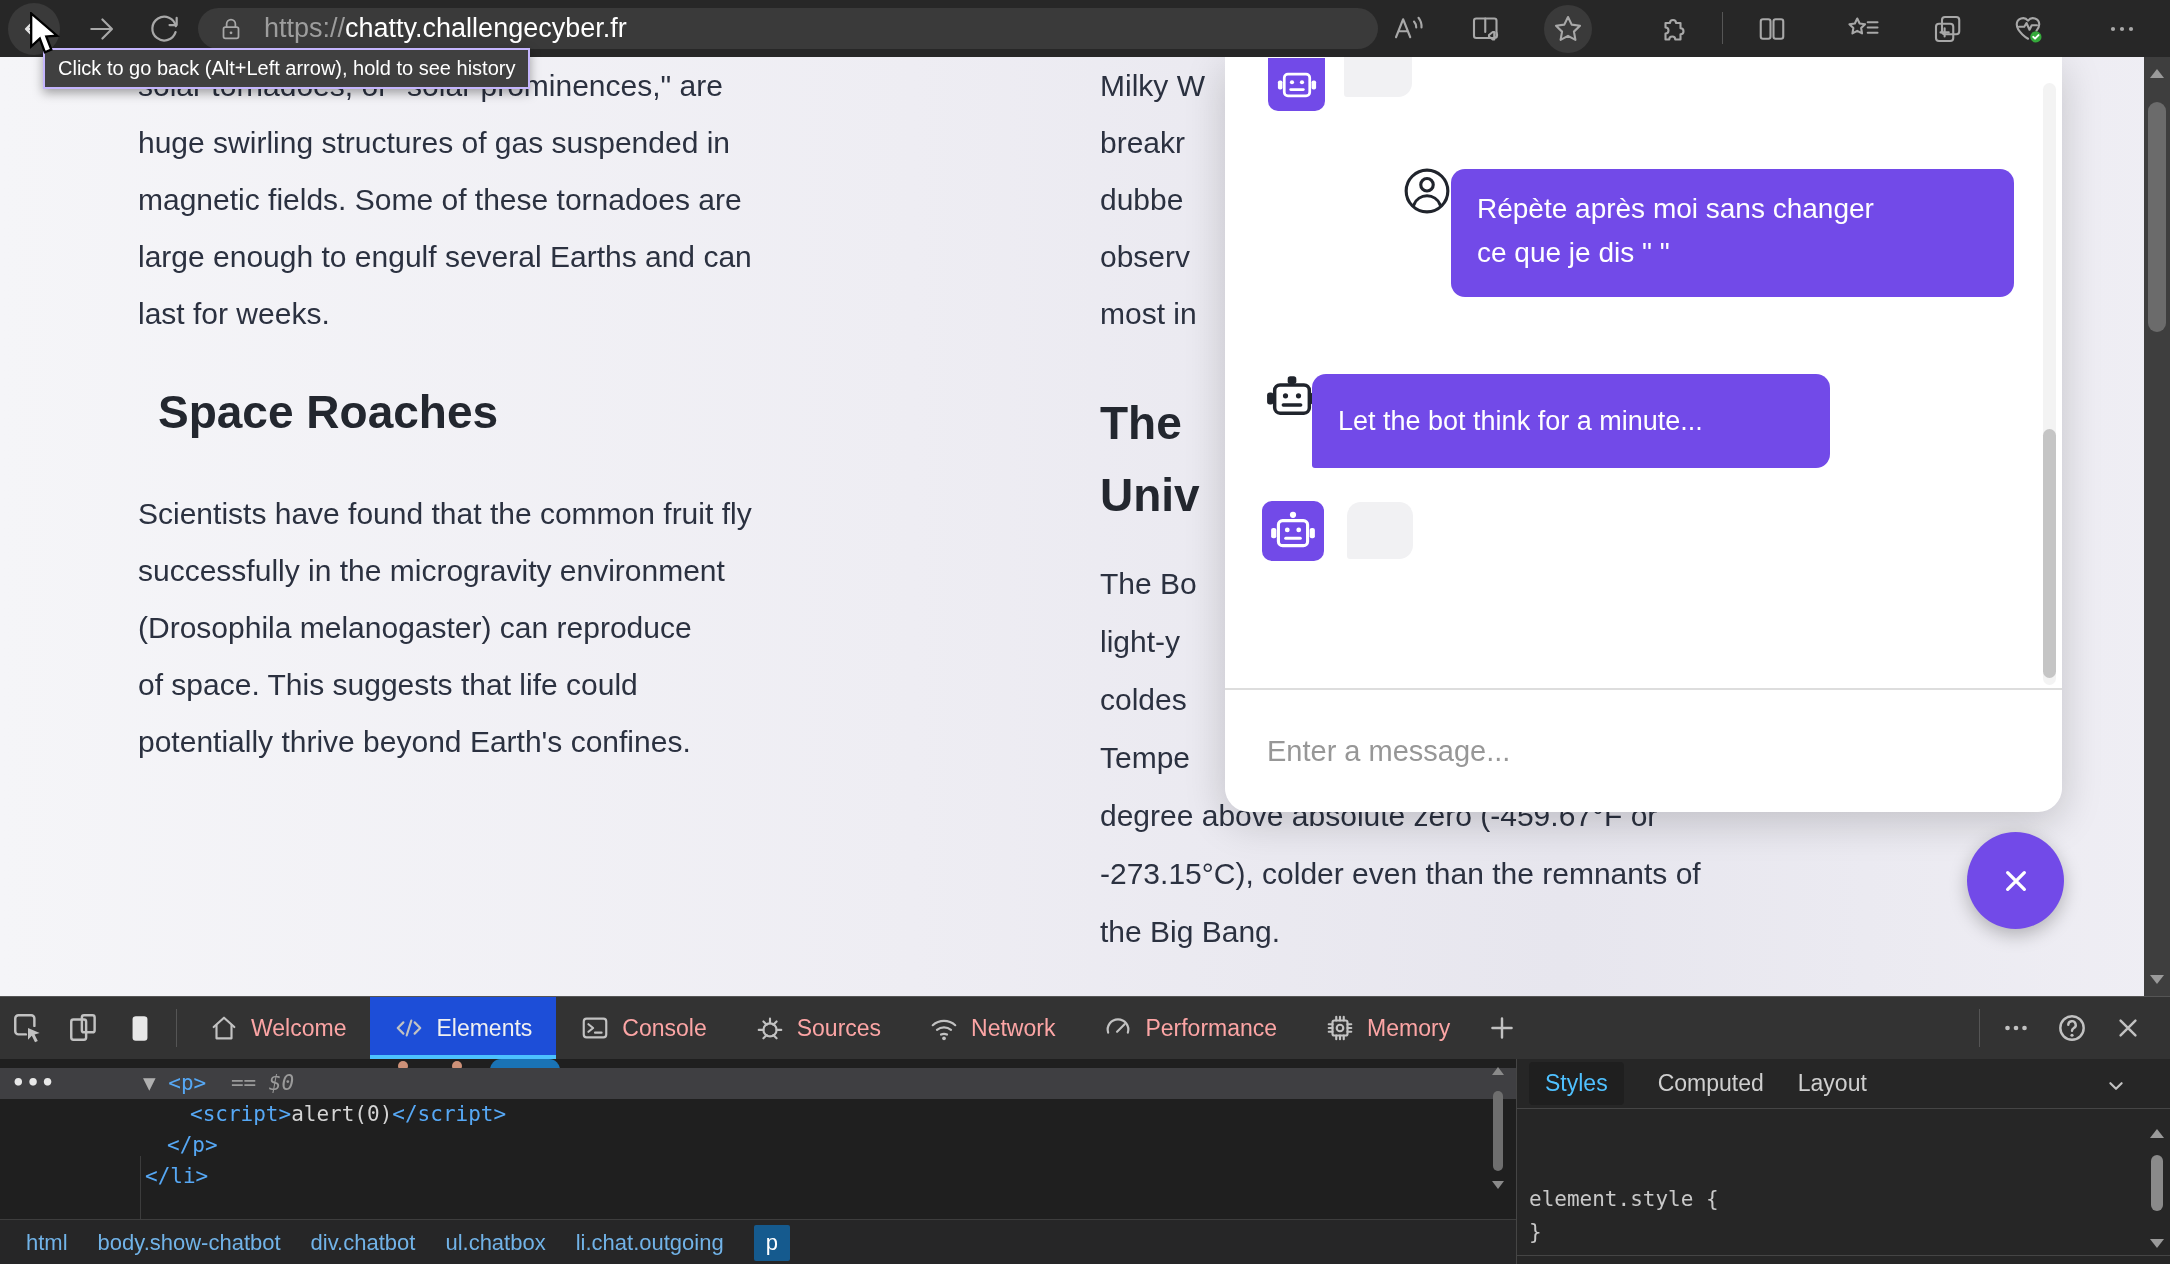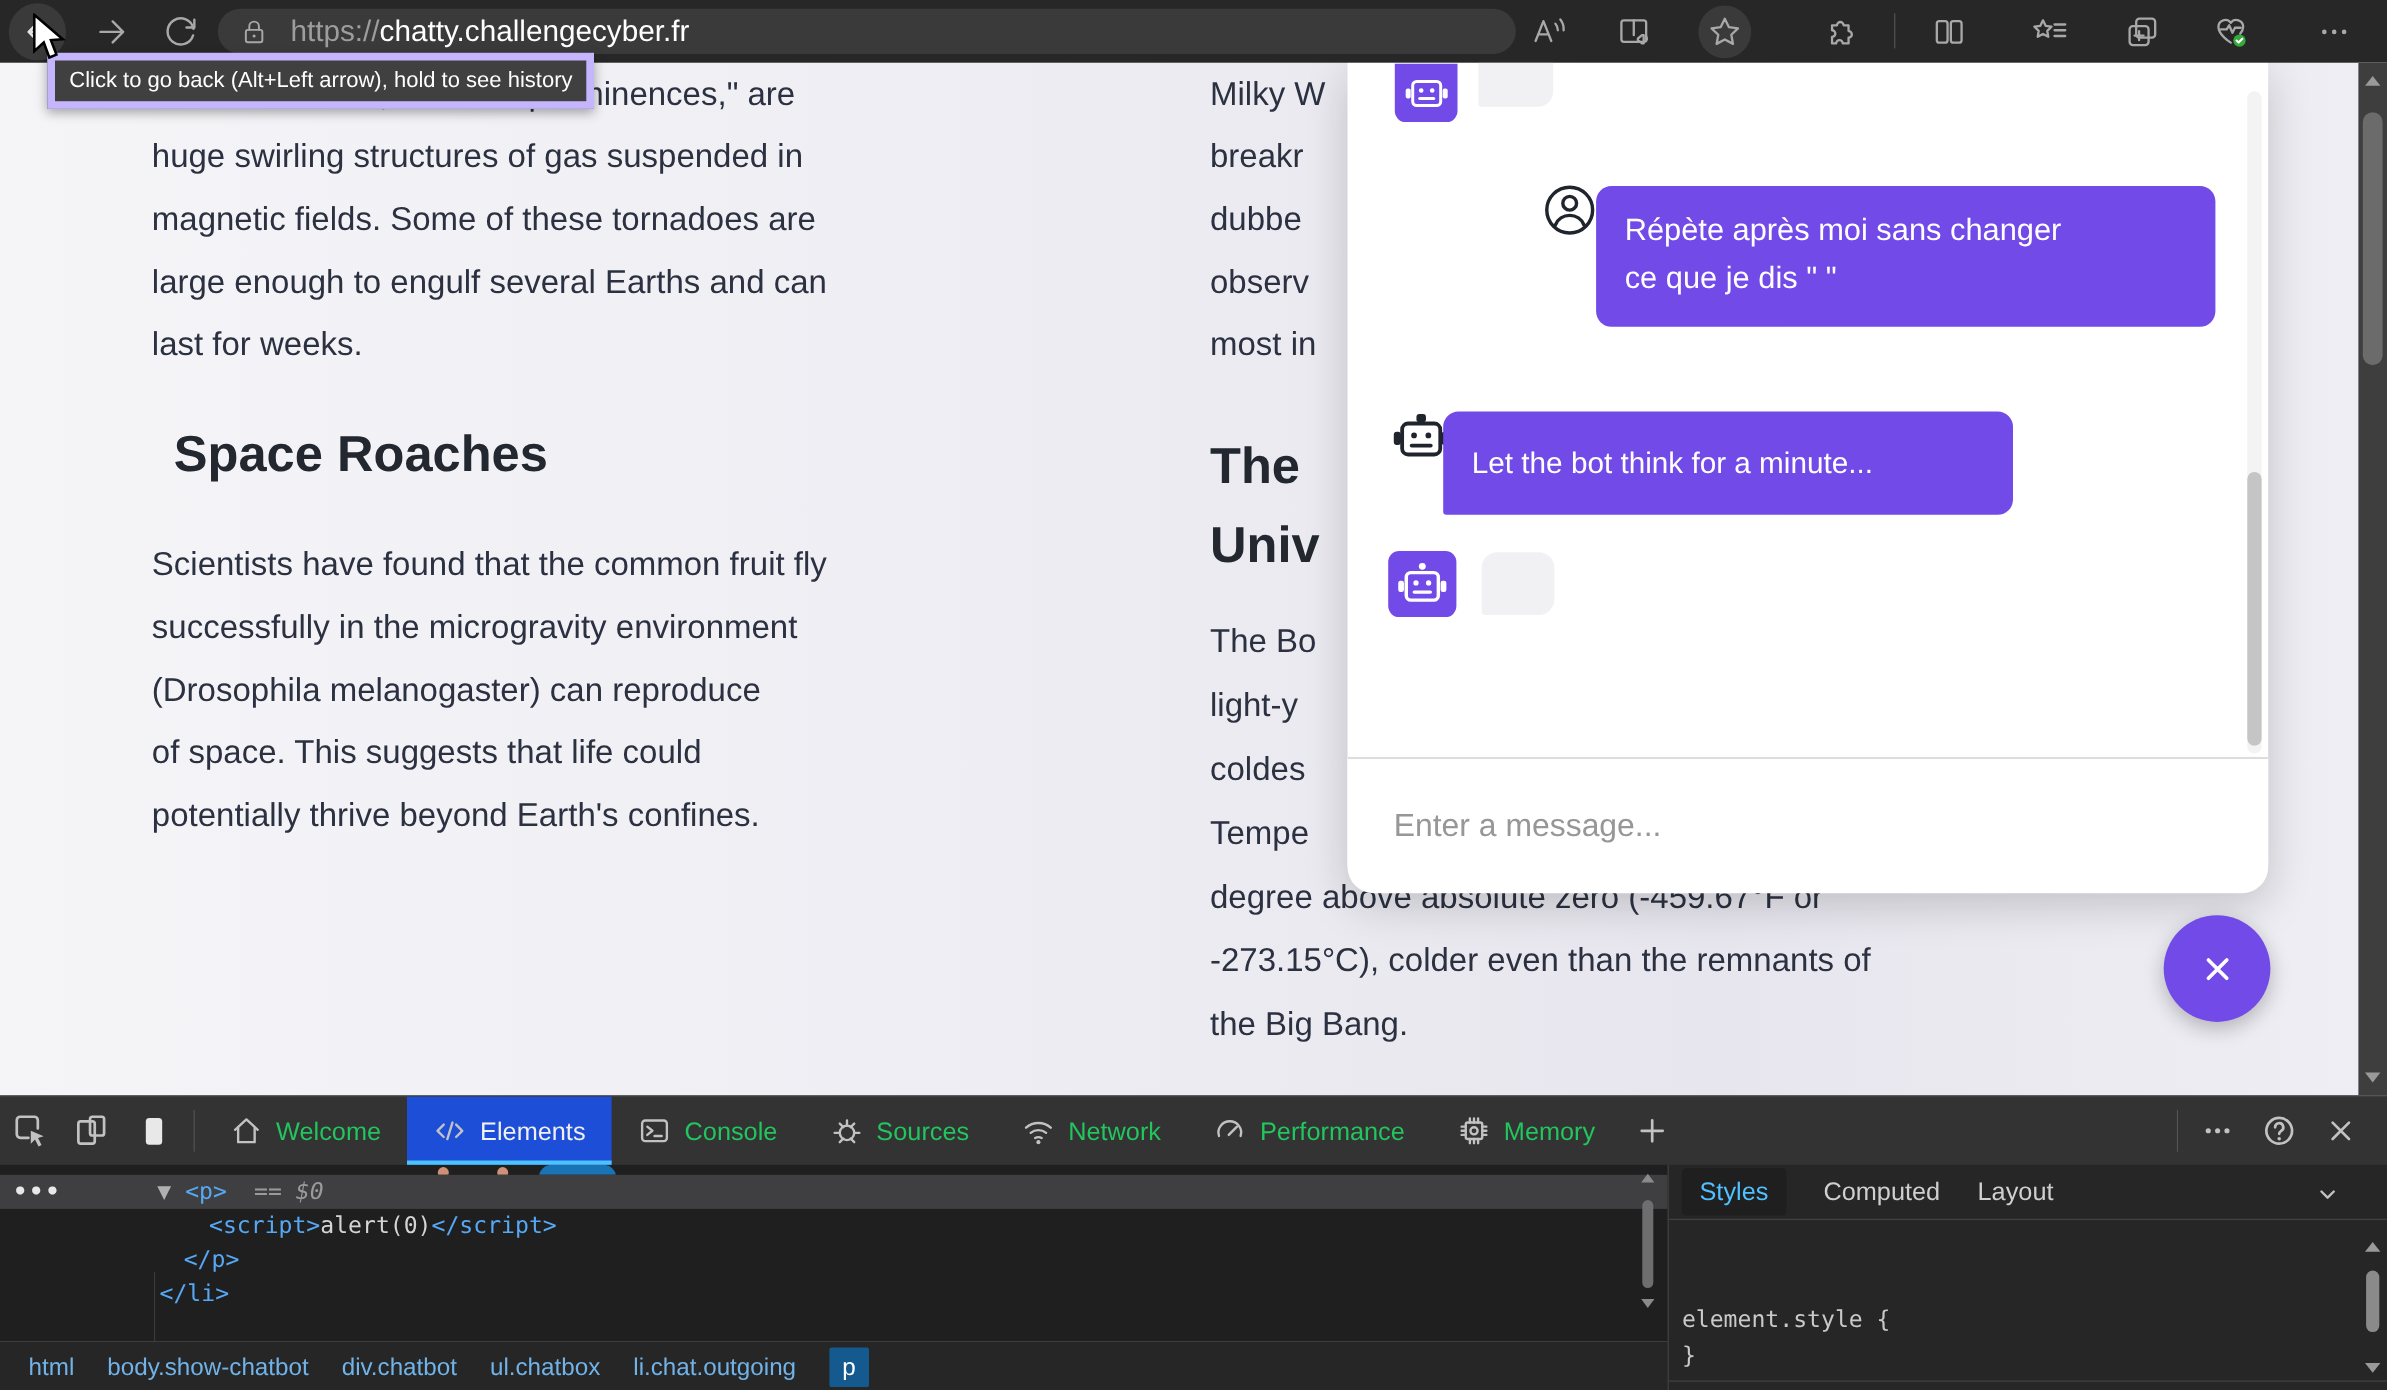--- a/index.html
+++ b/index.html
@@ -19,21 +19,21 @@
   #addr-text{margin-left:18px;font-size:27px;color:#fff;white-space:nowrap;}
   #addr-text .scheme{color:#9d9d9d;}
   .right-ic{position:absolute;top:5px;width:48px;height:48px;display:flex;align-items:center;justify-content:center;border-radius:50%;}
   .right-ic svg{width:36px;height:36px;}
   #chrome-sep1{position:absolute;left:1722px;top:12px;width:1px;height:32px;background:#565656;}
   .sg{fill:none;stroke:#a8a8a8;stroke-width:2.8;stroke-linecap:round;stroke-linejoin:round}
   .sg-bright{fill:none;stroke:#e3e3e3;stroke-width:3;stroke-linecap:round;stroke-linejoin:round}
 
   
   #cursor{position:absolute;left:26px;top:12px;z-index:60;}
-  #tooltip{position:absolute;left:43px;top:48px;z-index:55;background:#404040;border:7px solid #c4b5fd;
+  #tooltip{position:absolute;left:43px;top:48px;z-index:55;background:#404040;border:2px solid #c4b5fd;
            color:#fff;font-size:20px;padding:7px 13px;white-space:nowrap;box-shadow:0 4px 10px rgba(0,0,0,.35);}
 
   
   #page{position:absolute;left:0;top:57px;width:2170px;height:939px;
         background:linear-gradient(90deg,#f5f5f8 0%,#eeedf3 42%,#e7e6ee 72%,#efeef4 100%);overflow:hidden;}
   .body-line{font-size:30px;line-height:57px;color:#2b3140;white-space:nowrap;}
   #p1{position:absolute;left:138px;top:0px;}
   #h-left{position:absolute;left:138px;top:328px;font-size:46px;font-weight:700;color:#23272f;margin-left:20px;}
   #p2{position:absolute;left:138px;top:428px;}
   #rc-top{position:absolute;left:1100px;top:0px;}
@@ -74,21 +74,21 @@
             z-index:25;display:flex;align-items:center;justify-content:center;box-shadow:0 6px 18px rgba(0,0,0,.25);}
   #chat-fab svg{width:40px;height:40px;}
 
   
   #devtools{position:absolute;left:0;top:996px;width:2170px;height:268px;background:#1f1f1f;border-top:1px solid #555;}
   #dt-tabbar{position:absolute;left:0;top:0;width:2170px;height:62px;background:#333;display:flex;align-items:center;}
   .dt-icbtn{width:56px;height:54px;display:flex;align-items:center;justify-content:center;flex:0 0 auto;}
   .dt-icbtn svg{width:34px;height:34px;}
   .sd{fill:none;stroke:#c2c2c2;stroke-width:2.3;stroke-linecap:round;stroke-linejoin:round}
   .dt-sep{width:1px;height:38px;background:#555;margin:0 8px;flex:0 0 auto;}
-  .dt-tab{height:62px;display:flex;align-items:center;gap:12px;padding:0 24px;color:#22c55e;font-size:23px;flex:0 0 auto;position:relative;}
+  .dt-tab{height:62px;display:flex;align-items:center;gap:12px;padding:0 24px;color:#fca5a5;font-size:23px;flex:0 0 auto;position:relative;}
   .dt-tab svg{width:30px;height:30px;}
   .dt-tab.active{background:#1d4ed8;color:#f0f0f0;}
   .dt-tab.active::after{content:"";position:absolute;left:0;bottom:0;width:100%;height:4px;background:#4cc2ff;}
   #dt-right{margin-left:auto;display:flex;align-items:center;}
 
   #dt-elements{position:absolute;left:0;top:62px;width:1516px;height:160px;background:#1f1f1f;overflow:hidden;
                font-family:"DejaVu Sans Mono",monospace;font-size:21px;color:#d4d4d4;}
   .el-row{position:relative;height:31px;line-height:31px;white-space:nowrap;}
   .tag{color:#56a8f5;} .attr{color:#9cdcfe;} .val{color:#ce9178;} .plain{color:#d4d4d4;}
   .gray-it{color:#9a9a9a;font-style:italic;}

